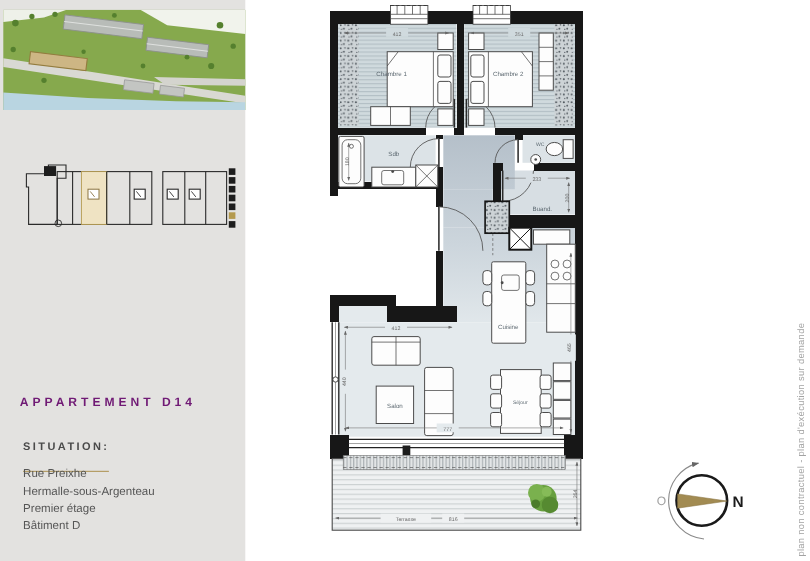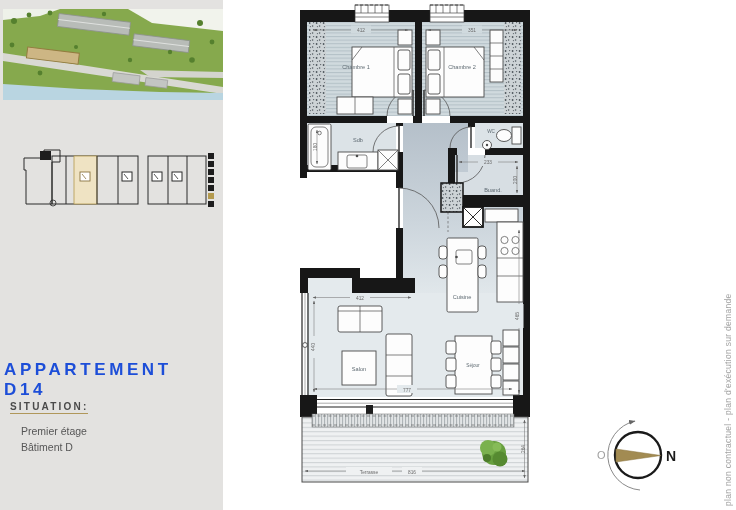--- a/index.html
+++ b/index.html
@@ -1,23 +1,23 @@
 <!DOCTYPE html>
 <html><head>
 <meta charset="utf-8">
 <style>
   html,body{margin:0;padding:0;background:#fff;}
   .page{position:relative;width:736px;height:510px;background:#ffffff;overflow:hidden;
         font-family:"Liberation Sans",sans-serif;}
   .layer{position:absolute;left:0;top:0;}
   
-  .sb-title{position:absolute;left:4px;top:360px;width:200px;font-size:17px;font-weight:700;
-            letter-spacing:3.6px;color:#1d4ed8;}
-  .sb-situation{position:absolute;left:10px;top:401px;font-size:10px;font-weight:700;
-            letter-spacing:2.2px;color:#4a4a4a;border-bottom:1.5px solid #b0975a;padding-bottom:1px;}
+  .sb-title{position:absolute;left:18px;top:360px;width:200px;font-size:11px;font-weight:700;
+            letter-spacing:3.6px;color:#701a75;}
+  .sb-situation{position:absolute;left:21px;top:401px;font-size:10px;font-weight:700;
+            letter-spacing:2.2px;color:#4a4a4a;border-bottom:1.5px solid #b0975a;padding-bottom:16px;}
   .sb-address{position:absolute;left:21px;top:424px;font-size:10.5px;color:#565656;line-height:15.5px;}
   .footnote{position:absolute;right:3px;top:248px;height:258px;writing-mode:vertical-rl;
             transform:rotate(180deg);font-size:8.5px;color:#a3a3a3;letter-spacing:.3px;}
   svg text{font-family:"Liberation Sans",sans-serif;}
   .rl{font-size:5.6px;fill:#5e6a72;text-anchor:middle;}
   .rls{font-size:4.6px;fill:#5e6a72;text-anchor:middle;}
   .dim{font-size:4.8px;fill:#6b6b6b;text-anchor:middle;}
   .wall{fill:#171717;shape-rendering:crispEdges;}
   .furn{fill:#fdfdfd;stroke:#4a4a4a;stroke-width:0.9;}
   .thin{stroke:#4a4a4a;stroke-width:0.7;fill:none;}
@@ -408,18 +408,20 @@
     <polygon points="616,449 661,455.5 616,462" fill="#a28b52" stroke="#8a7440" stroke-width="0.5"></polygon>
     <path d="M 640,490 A 35 35 0 0 1 635,421" fill="none" stroke="#8a8a8a" stroke-width="1" marker-end="url(#ar)"></path>
     <text x="666" y="461" font-size="14" font-weight="bold" fill="#1a1a1a">N</text>
     <text x="597" y="459" font-size="11" fill="#9f9f9f">O</text>
   </g>
 </svg>
 
   <div class="sb-title">APPARTEMENT D14</div>
   <div class="sb-situation">SITUATION:</div>
   <div class="sb-address">
+    <div>Rue Preixhe</div>
+    <div>Hermalle-sous-Argenteau</div>
     <div>Premier étage</div>
     <div>Bâtiment D</div>
   </div>
 
   <div class="footnote">plan non contractuel - plan d'exécution sur demande</div>
 </div>
 
 </body></html>

